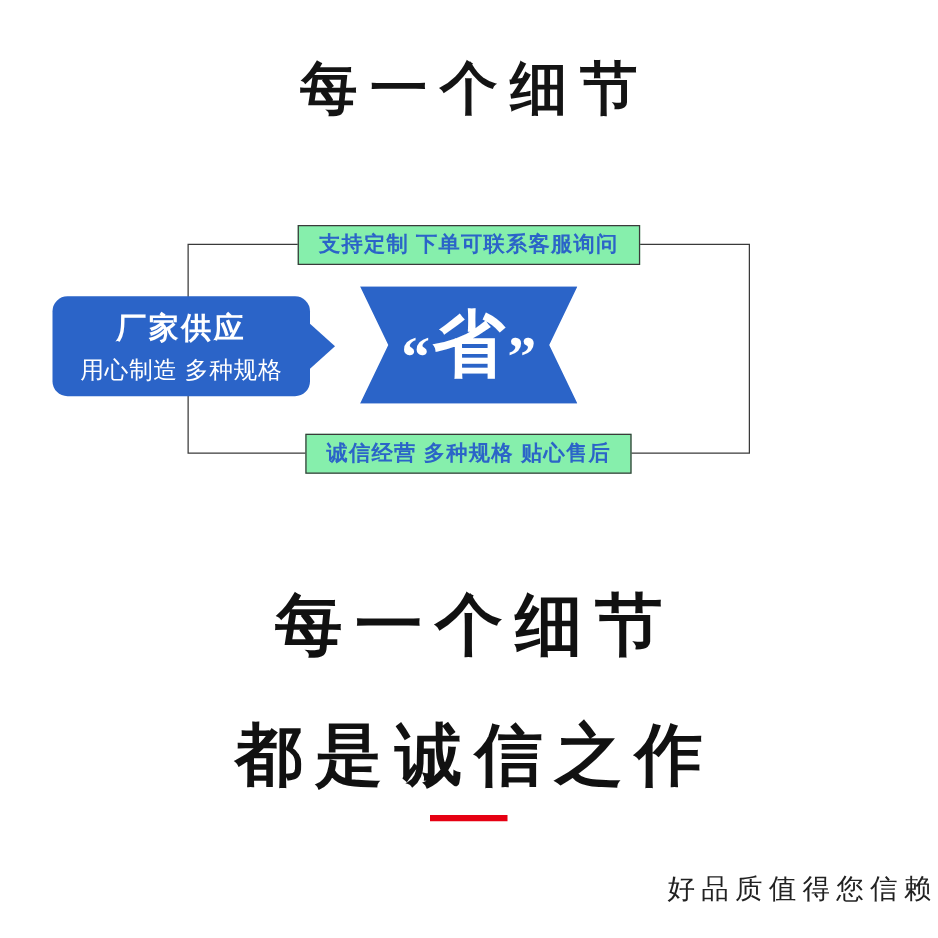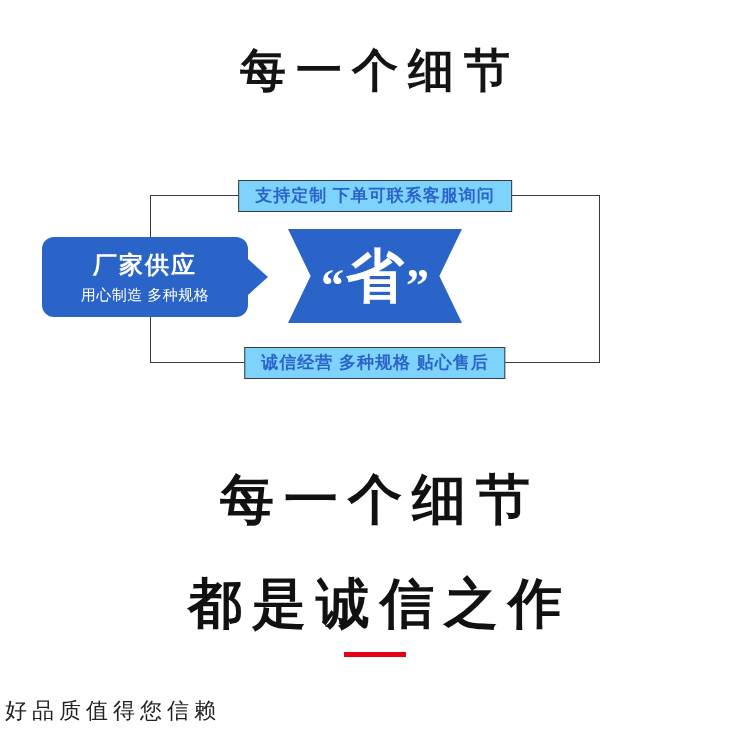--- a/index.html
+++ b/index.html
@@ -31,21 +31,21 @@
     letter-spacing:1px;
   }
   
   .frame{
     position:absolute;left:150px;top:195px;
     width:450px;height:168px;
     border:1px solid var(--line-color);
   }
   .note-box{
     position:absolute;left:50%;transform:translateX(-50%);
-    background:#7dd3fc;border:1px solid var(--line-color);
+    background:#86efac;border:1px solid var(--line-color);
     color:var(--accent-blue);
     font-size:17px;font-weight:bold;
     letter-spacing:1px;white-space:nowrap;
     height:32px;line-height:30px;padding:0 16px;
     z-index:2;
   }
   .note-box.top{top:180px;}
   .note-box.bottom{top:347px;}
   .card{
     position:absolute;top:237px;
@@ -53,21 +53,21 @@
     background:var(--accent-blue);
     border-radius:12px;
     color:#fff;
     display:flex;flex-direction:column;
     align-items:center;justify-content:center;
     gap:5px;z-index:2;
   }
   .card.left{left:42px;text-align:right;}
   .card.right{left:502px;}
   .card-title{font-size:24px;font-weight:bold;letter-spacing:2px;}
-  .card-desc{font-size:15px;letter-spacing:0.5px;white-space:nowrap;}
+  .card-desc{font-size:19px;letter-spacing:0.5px;white-space:nowrap;}
   .card.right .card-desc{font-size:13px;}
   .arrow{
     position:absolute;top:50%;transform:translateY(-50%);
     width:0;height:0;
   }
   .arrow-right{
     right:-20px;
     border-top:18px solid transparent;
     border-bottom:18px solid transparent;
     border-left:20px solid var(--accent-blue);
@@ -102,21 +102,21 @@
   .headline.first{top:464px;}
   .headline.second{top:568px;}
   .red-divider{
     position:absolute;top:652px;left:50%;
     transform:translateX(-50%);
     width:62px;height:5px;
     background:var(--accent-red);
   }
   .tagline{
     position:absolute;top:696px;left:0;right:0;
-    text-align:left;
+    text-align:right;
     font-size:22px;letter-spacing:5px;text-indent:5px;
     color:#222;
   }
 </style>
 </head>
 <body>
 
 <div class="canvas">
 
   <h1 class="title">每一个细节</h1>

